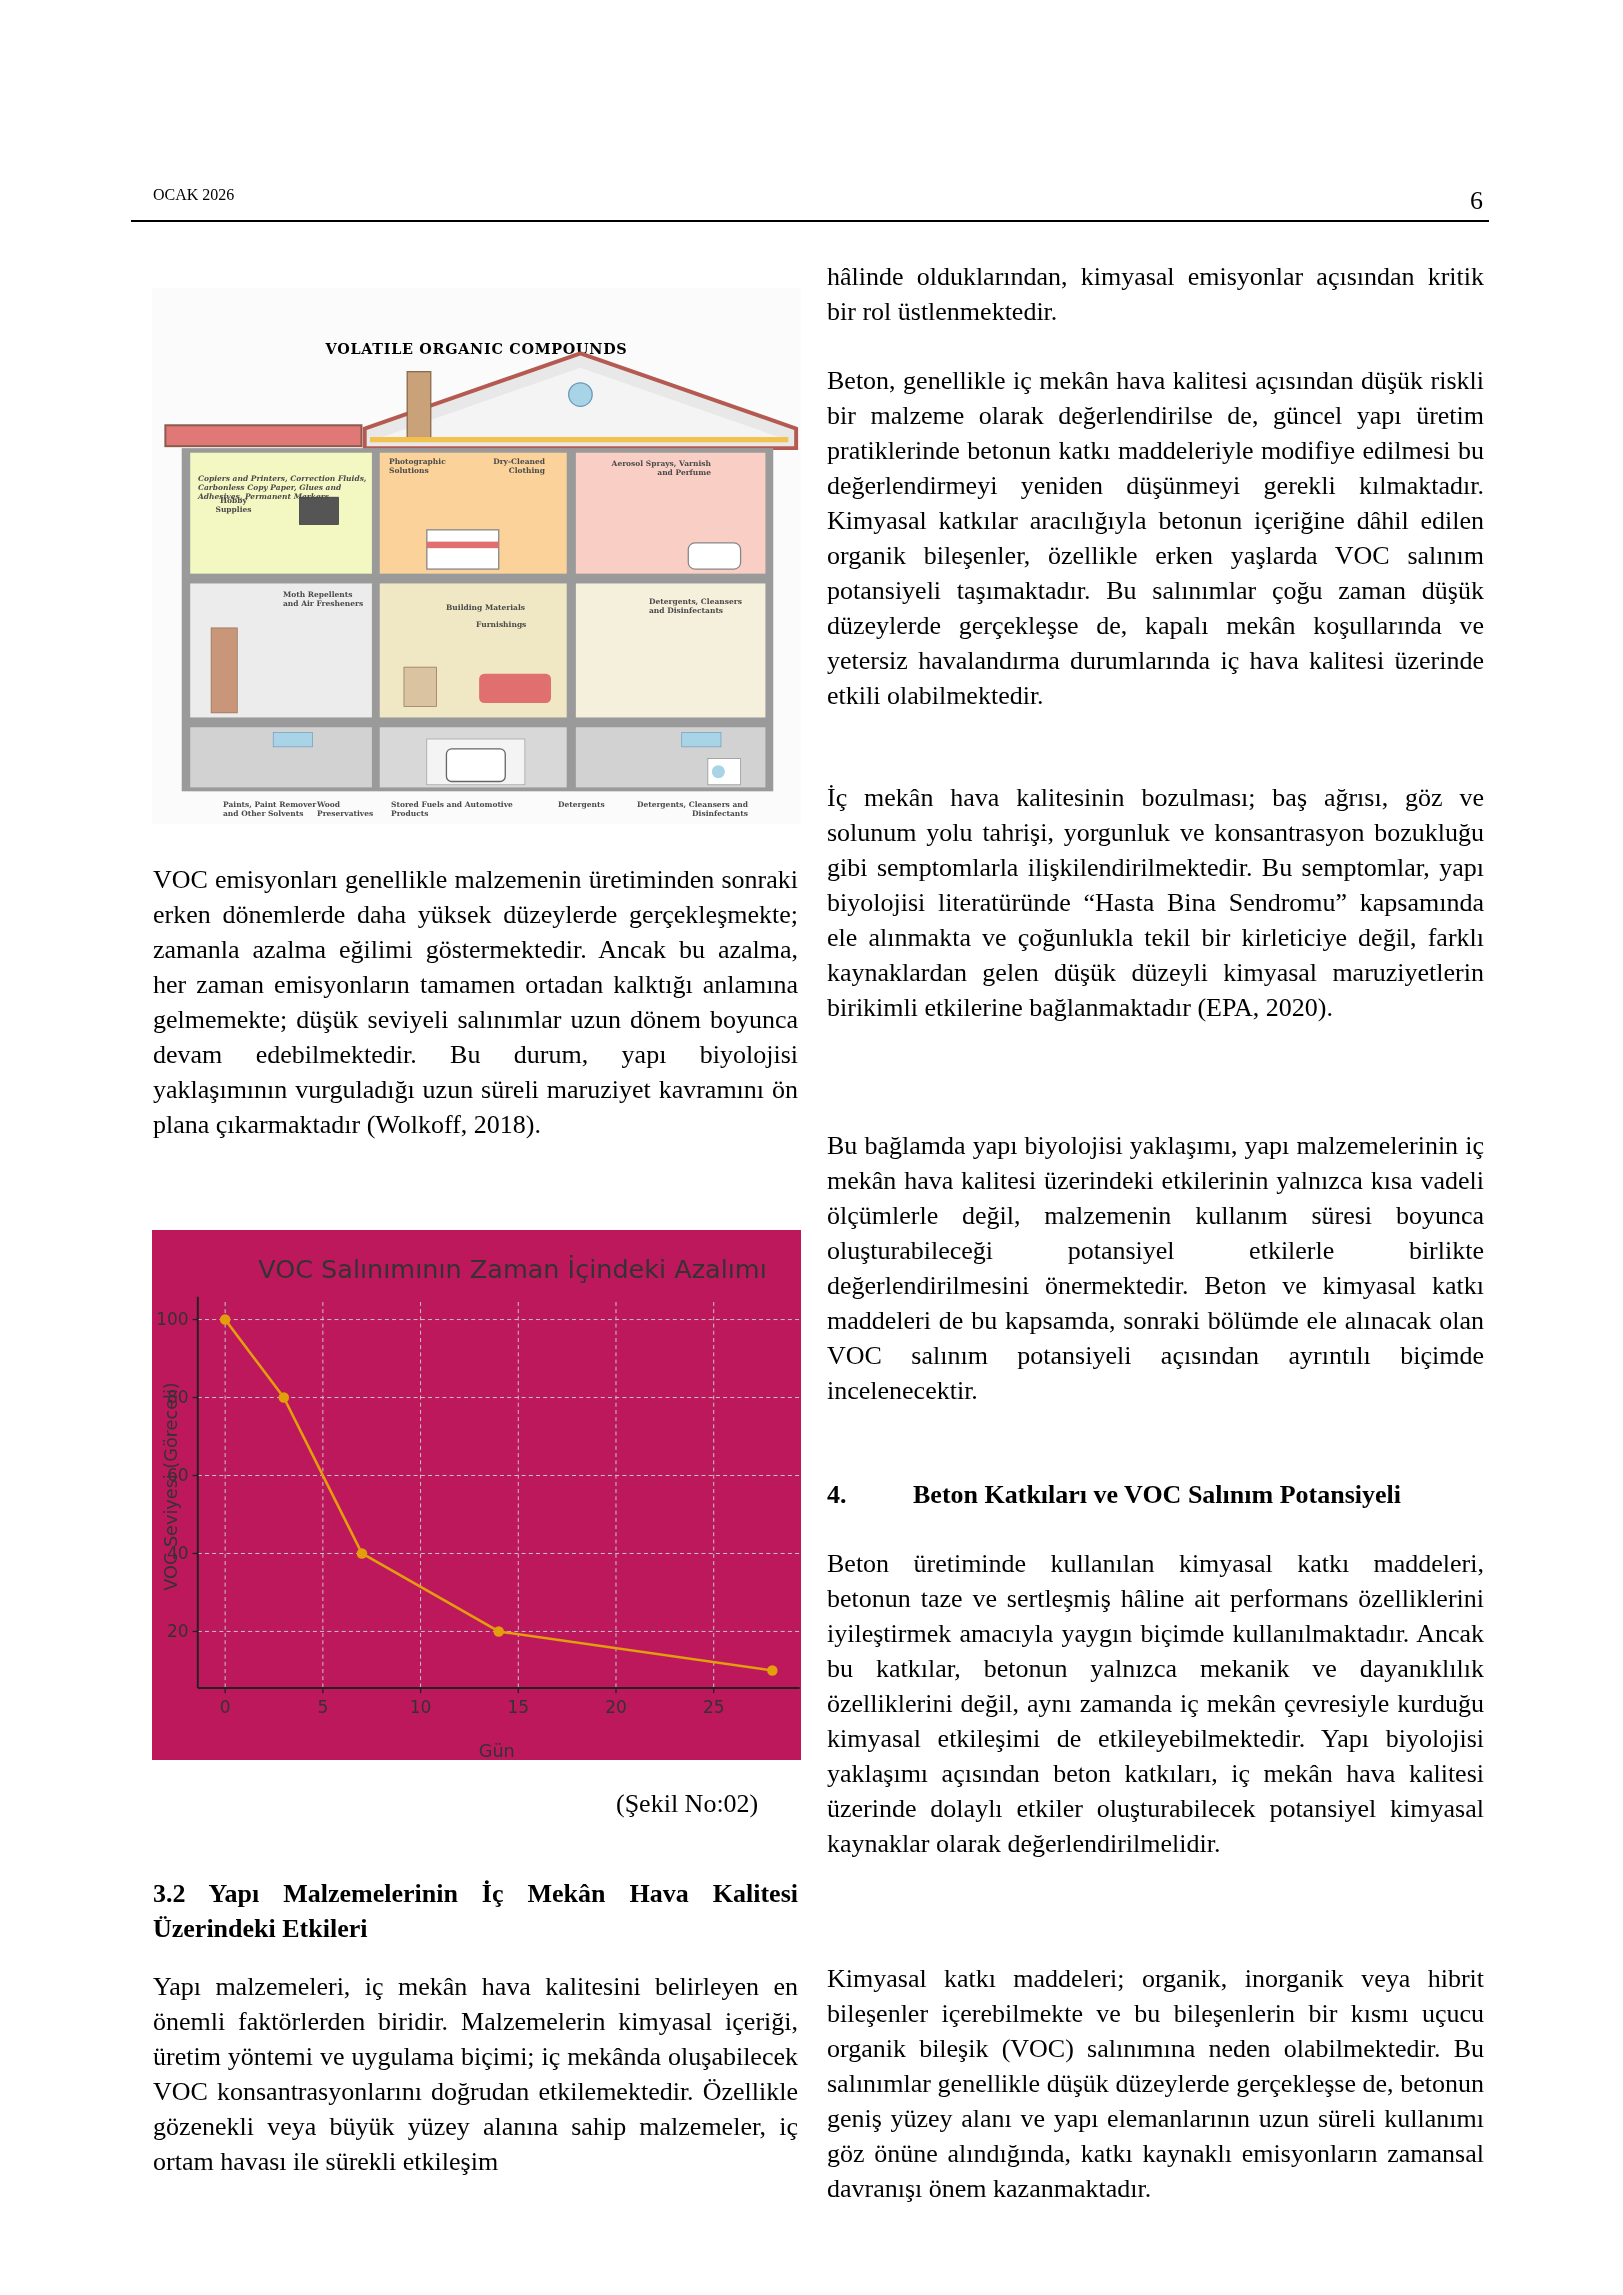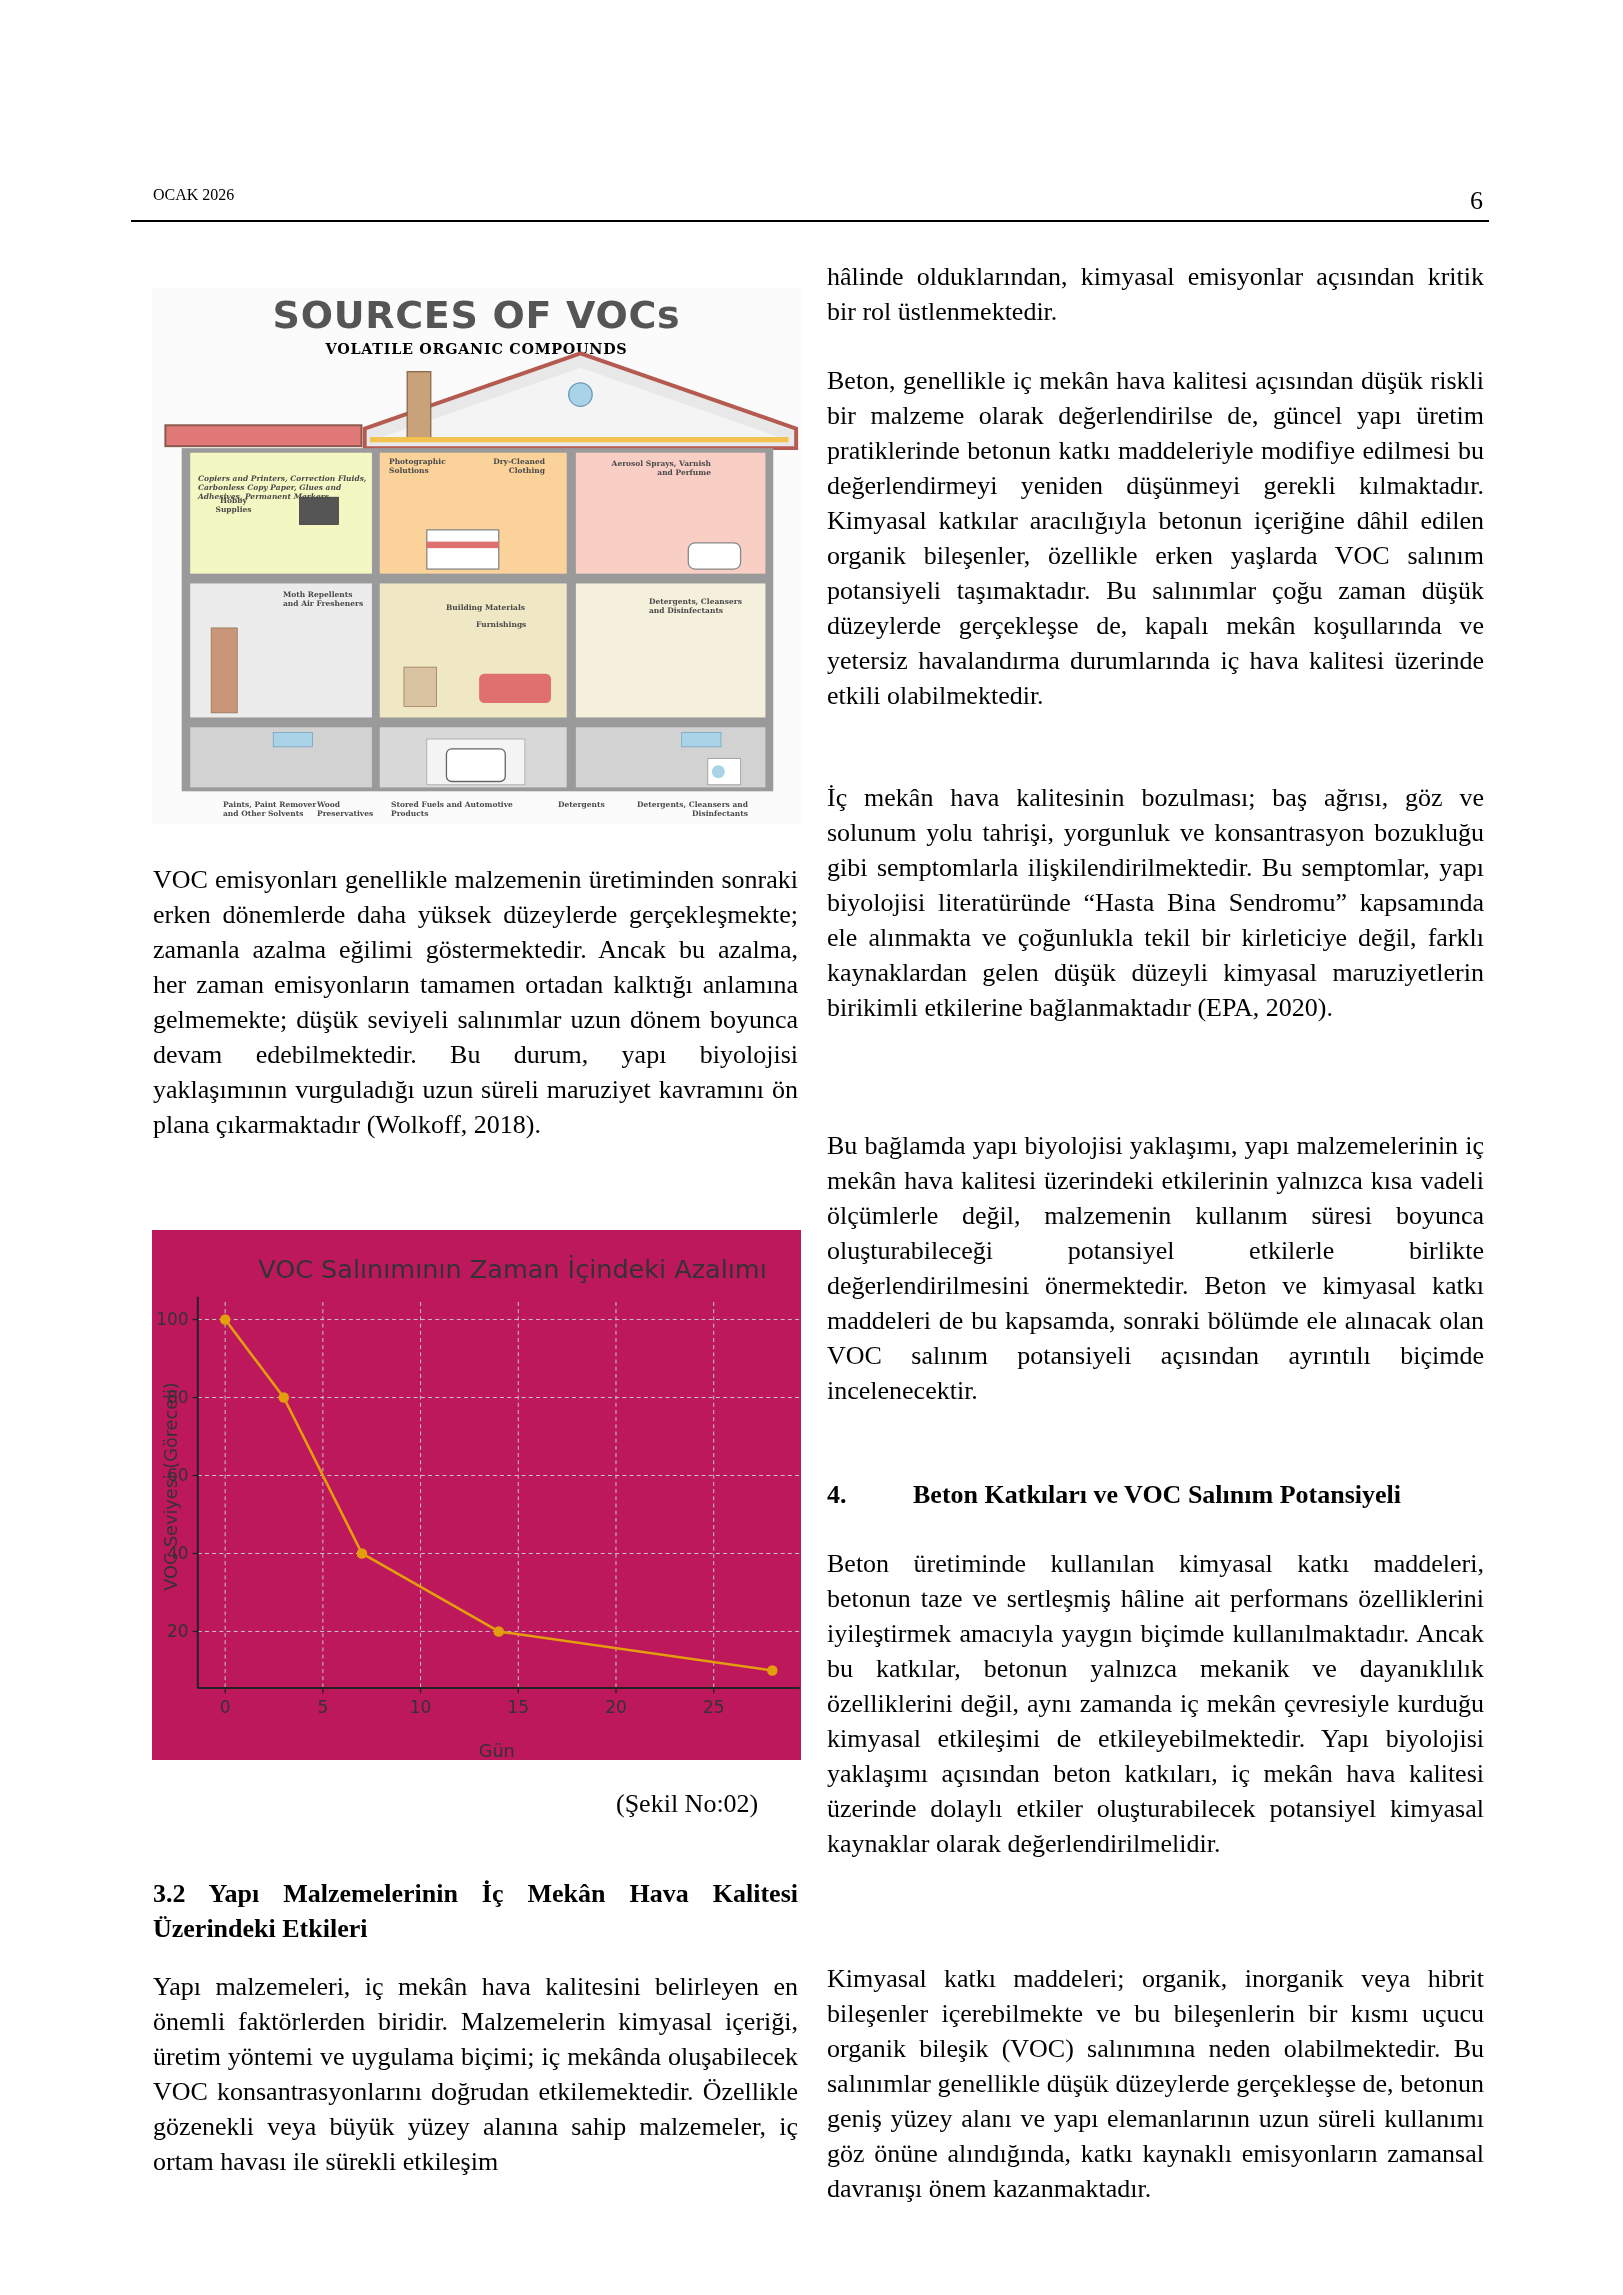--- a/index.html
+++ b/index.html
@@ -25,21 +25,20 @@
   .caption { position:absolute; left:616px; top:1789px; font-size:26px; }
 </style>
 </head>
 <body>
 
 <div class="hdr-left">OCAK 2026</div>
 <div class="hdr-right">6</div>
 <div class="hdr-rule"></div>
 
 <div class="info">
-  <div class="info-title">SOURCES OF VOCs</div>
   <div class="info-sub">VOLATILE ORGANIC COMPOUNDS</div>
   <svg width="649" height="536" style="position:absolute;left:0;top:0" viewBox="0 0 992 820">
 
     <rect x="20" y="210" width="300" height="32" fill="#e07878" stroke="#8a5a4a" stroke-width="3"></rect>
 
     <polygon points="325,215 655,100 985,215 985,245 325,245" fill="#e8e8e8" stroke="#b45a50" stroke-width="6"></polygon>
     <polygon points="340,232 655,122 970,232" fill="#f4f4f4"></polygon>
     <rect x="390" y="128" width="36" height="102" fill="#c9a27a" stroke="#8a6a4a" stroke-width="2"></rect>
     <circle cx="655" cy="163" r="18" fill="#a9d4e8" stroke="#6a9aba" stroke-width="2"></circle>
     <rect x="333" y="228" width="640" height="8" fill="#f2c14e"></rect>

